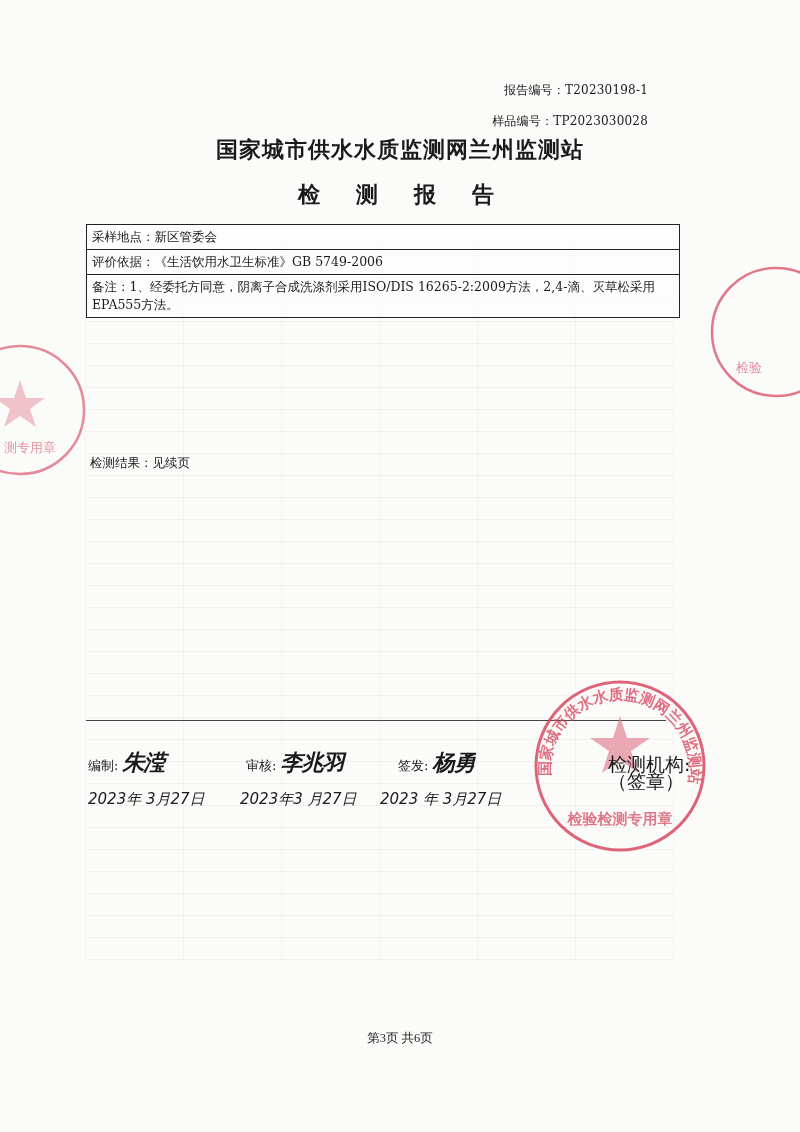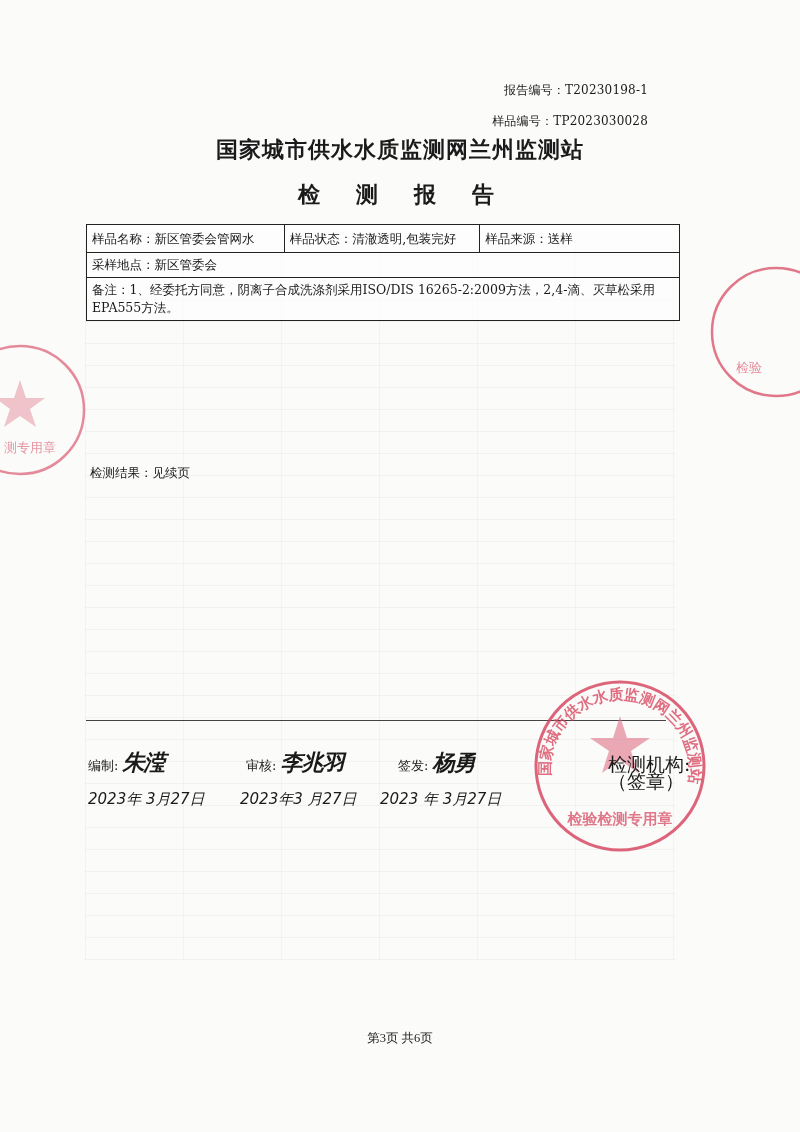--- a/index.html
+++ b/index.html
@@ -38,21 +38,21 @@
   table.info {
     position: absolute; left: 86px; top: 224px; width: 594px;
     border-collapse: collapse; font-size: 12.5px;
   }
   table.info td {
     border: 1.5px solid #222; padding: 3px 5px; vertical-align: middle;
     line-height: 18px; background: rgba(255,255,255,0.6);
   }
   .lbl { white-space: nowrap; }
   .results {
-    position: absolute; left: 90px; top: 465px; font-size: 12.5px;
+    position: absolute; left: 90px; top: 455px; font-size: 12.5px;
   }
   .sig-row { position: absolute; top: 748px; font-size: 13px; }
   .sig-name {
     font-family: "DejaVu Sans", sans-serif; font-size: 22px; font-style: italic;
     font-weight: bold; letter-spacing: -1px; margin-left: 4px;
   }
   .date-row {
     position: absolute; top: 790px; font-size: 15px; font-style: italic;
     font-family: "DejaVu Sans", sans-serif;
   }
@@ -76,27 +76,25 @@
 <div class="org-title">国家城市供水水质监测网兰州监测站</div>
 <div class="doc-title">检测报告</div>
 
 <table class="info">
   <colgroup>
       <col style="width:198px">
       <col style="width:196px">
       <col style="width:200px">
     </colgroup>
   <tbody>
-      <tr style="height:28px">
-    <td><span class="lbl">样品名称：</span><span>新区管委会管网水</span></td>
-    <td><span class="lbl">样品状态：</span><span>清澈透明,包装完好</span></td>
-    <td><span class="lbl">样品来源：</span><span>送样</span></td>
+  <tr style="height:22px">
+    <td colspan="3"><span class="lbl">采样地点：</span><span>新区管委会</span></td>
   </tr>
   <tr style="height:22px">
-    <td colspan="3"><span class="lbl">采样地点：</span><span>新区管委会</span></td>
+    <td colspan="3"><span class="lbl">评价依据：</span><span>《生活饮用水卫生标准》GB 5749-2006</span></td>
   </tr>
   <tr style="height:40px">
     <td colspan="3"><span class="lbl">备注：</span><span>1、经委托方同意，阴离子合成洗涤剂采用ISO/DIS 16265-2:2009方法，2,4-滴、灭草松采用EPA555方法。</span></td>
   </tr>
 </tbody>
   </table>
 
 <div class="results">
   <span>检测结果：</span><span>见续页</span>
 </div>

